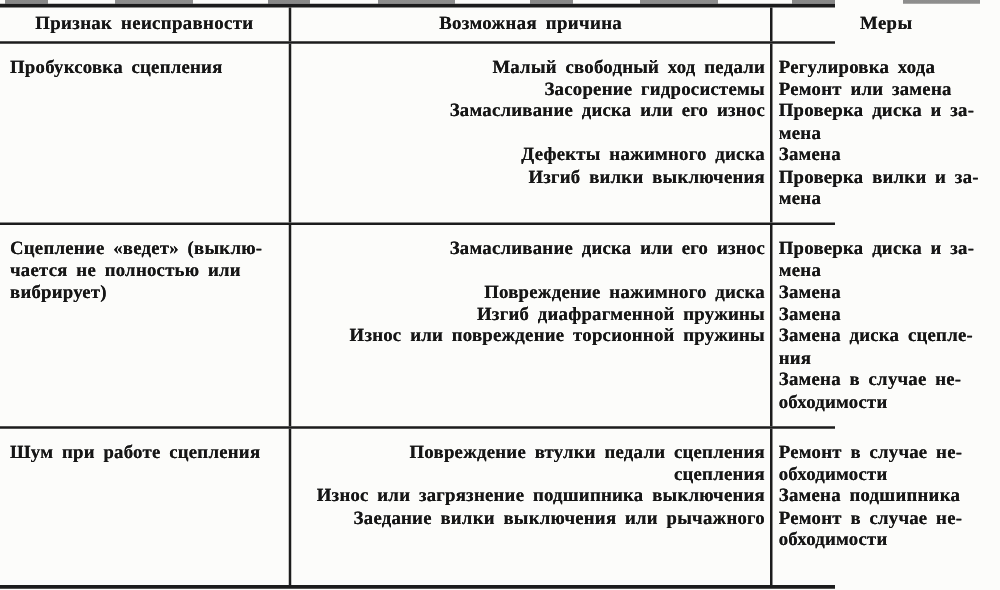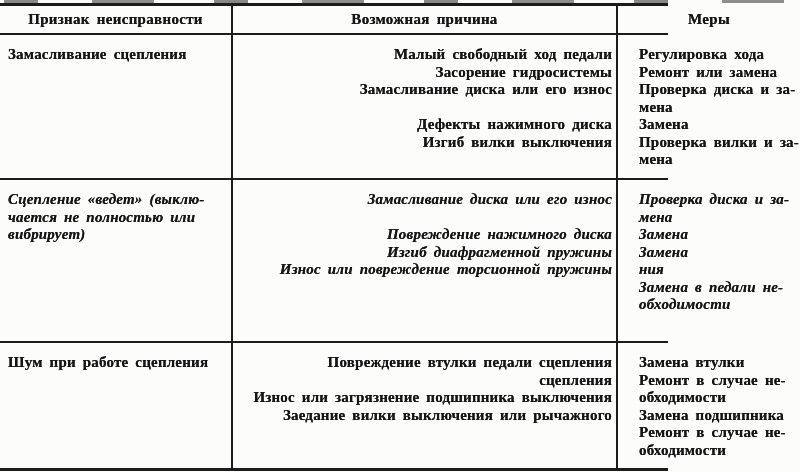--- a/index.html
+++ b/index.html
@@ -50,23 +50,23 @@
     letter-spacing:.3px;word-spacing:3px;
   }
   .row .cell{
     padding-top:11px;
     font-size:15px;font-weight:700;
     line-height:17.5px;
     letter-spacing:.2px;word-spacing:3px;
   }
   .row .c1{padding-left:8px;padding-right:4px;}
   .row .c2{padding-left:7px;padding-right:4px;text-align:right;}
-  .row .c3{padding-left:21px;padding-right:2px;}
+  .row .c3{padding-left:5px;padding-right:2px;}
   .r1{height:143px;}
-  .r2{height:161px;font-style:italic;}
+  .r2{height:161px;}
   .r3{height:125px;}
   .line{white-space:nowrap;}
   
   .hdr .cell,.line{text-shadow:0 0 .45px rgba(10,10,10,.9);}
 </style>
 </head>
 <body>
 
 <div class="scan">
   <div class="artifact-top"></div>
@@ -77,21 +77,21 @@
     <div class="grid hdr">
       <div class="cell c1">Признак неисправности</div>
       <div class="cell c2">Возможная причина</div>
       <div class="cell c3">Меры</div>
     </div>
 
     <div class="hline"></div>
 
     <div class="grid row r1">
       <div class="cell c1">
-          <div class="line">Замасливание сцепления</div>
+          <div class="line">Пробуксовка сцепления</div>
         </div>
       <div class="cell c2">
           <div class="line">Малый свободный ход педали</div>
           <div class="line">Засорение гидросистемы</div>
           <div class="line">Замасливание диска или его износ</div>
           <div class="line">&nbsp;</div>
           <div class="line">Дефекты нажимного диска</div>
           <div class="line">Изгиб вилки выключения</div>
         </div>
       <div class="cell c3">
@@ -119,40 +119,40 @@
           <div class="line">Повреждение нажимного диска</div>
           <div class="line">Изгиб диафрагменной пружины</div>
           <div class="line">Износ или повреждение торсионной пружины</div>
           <div class="line">&nbsp;</div>
         </div>
       <div class="cell c3">
           <div class="line">Проверка диска и за-</div>
           <div class="line">мена</div>
           <div class="line">Замена</div>
           <div class="line">Замена</div>
+          <div class="line">Замена диска сцепле-</div>
           <div class="line">ния</div>
-          <div class="line">Замена в педали не-</div>
+          <div class="line">Замена в случае не-</div>
           <div class="line">обходимости</div>
         </div>
     </div>
 
     <div class="hline"></div>
 
     <div class="grid row r3">
       <div class="cell c1">
           <div class="line">Шум при работе сцепления</div>
         </div>
       <div class="cell c2">
           <div class="line">Повреждение втулки педали сцепления</div>
           <div class="line">сцепления</div>
           <div class="line">Износ или загрязнение подшипника выключения</div>
           <div class="line">Заедание вилки выключения или рычажного</div>
         </div>
       <div class="cell c3">
-          <div class="line">Замена втулки</div>
           <div class="line">Ремонт в случае не-</div>
           <div class="line">обходимости</div>
           <div class="line">Замена подшипника</div>
           <div class="line">Ремонт в случае не-</div>
           <div class="line">обходимости</div>
         </div>
     </div>
 
     <div class="hline thick"></div>
   </div>

